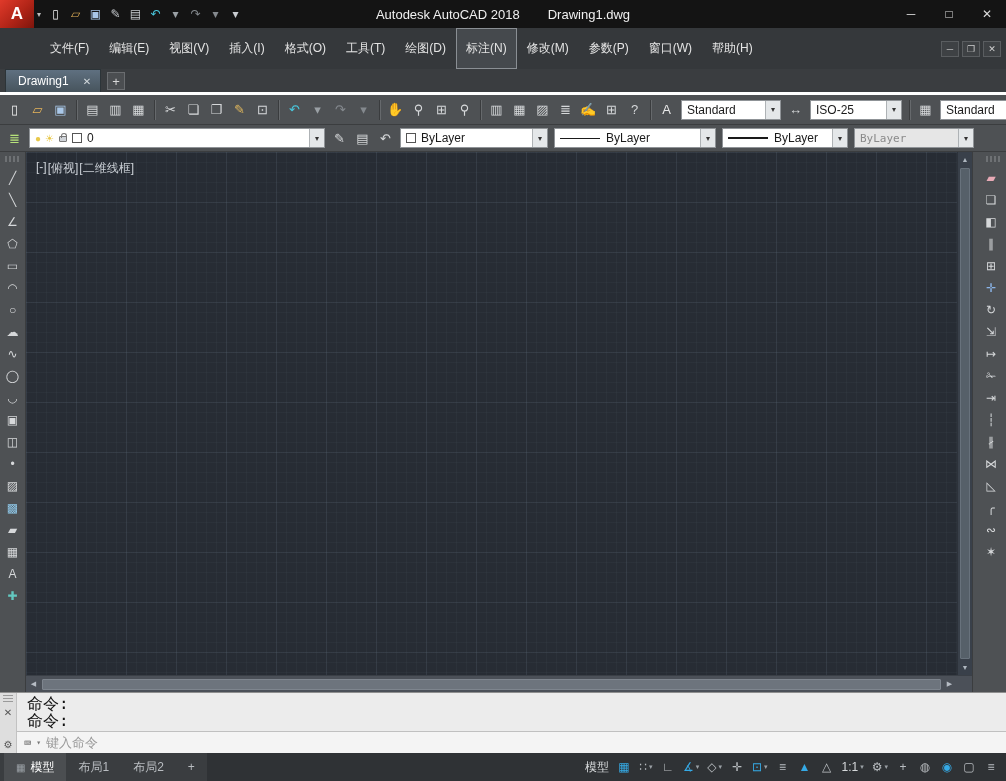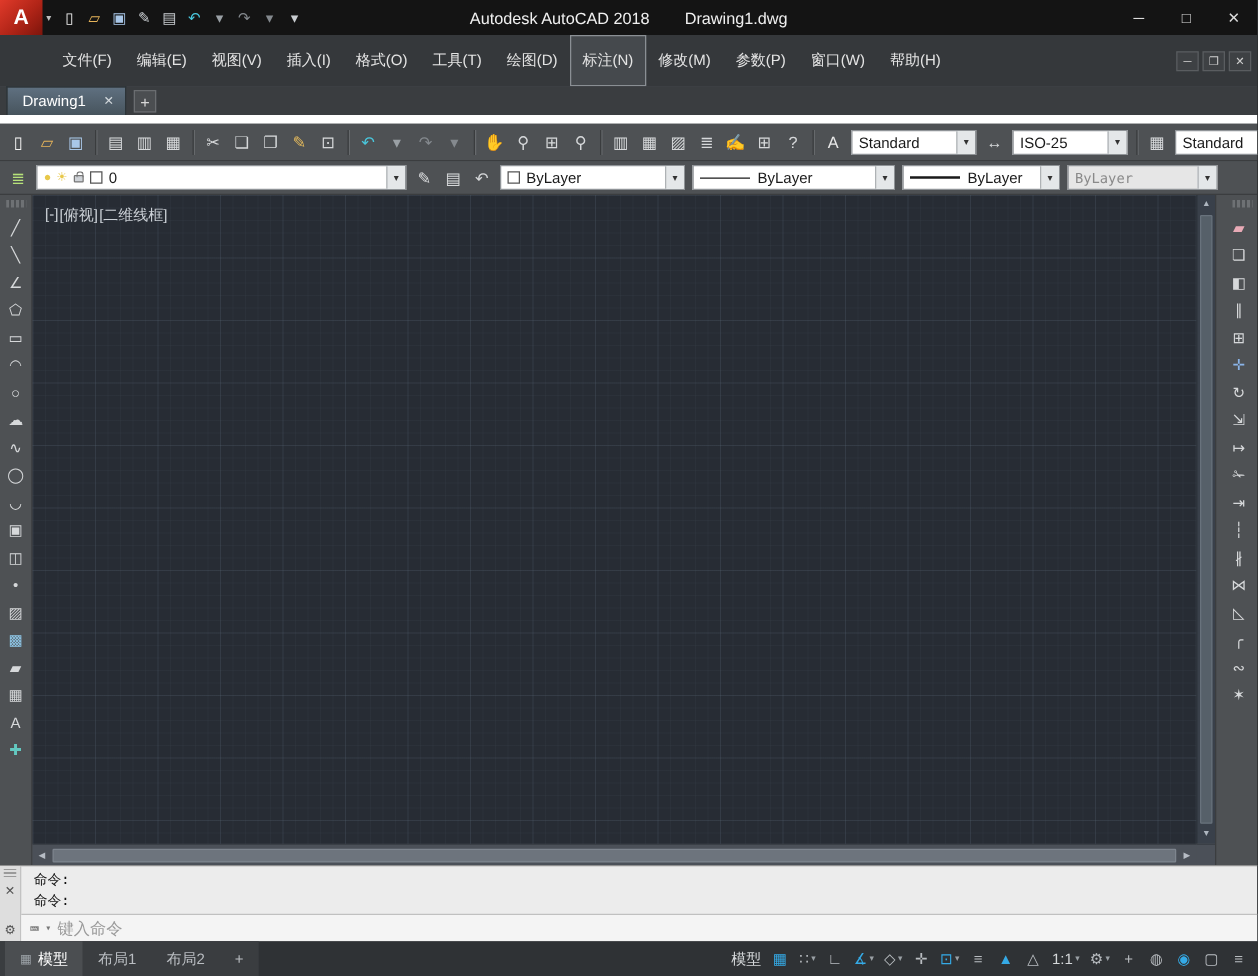--- a/index.html
+++ b/index.html
@@ -20,21 +20,21 @@
                 gap:28px; font-size:13px; color:#f0f0f0; pointer-events:none; }
   .win-controls { margin-left:auto; display:flex; }
   .win-btn { width:38px; height:28px; display:flex; align-items:center; justify-content:center; font-size:12px; color:#dcdcdc; }
   
   .menubar { flex:0 0 24px; background:#35383b; display:flex; align-items:center; padding-left:40px; font-size:12px; color:#e4e4e4; }
   .menu-item { padding:11px 9px; border:1px solid transparent; white-space:nowrap; }
   .menu-item.on { background:#45494d; border-color:#8a8f94; }
   .menubar-right { margin-left:auto; display:flex; gap:3px; padding-right:5px; }
   .mwin-btn { width:18px; height:16px; display:flex; align-items:center; justify-content:center; font-size:9px; color:#cfcfcf; border:1px solid #5a5d60; background:#3e4144; }
   
-  .filetabs { flex:0 0 24px; background:#3a3d40; display:flex; align-items:flex-end; padding-left:5px; border-bottom:7px solid #ffffff; }
+  .filetabs { flex:0 0 24px; background:#3a3d40; display:flex; align-items:flex-end; padding-left:5px; border-bottom:3px solid #ffffff; }
   .ftab { height:23px; background:linear-gradient(#5f7080,#47545d); color:#fff; font-size:12px; display:flex; align-items:center;
           padding:0 9px 0 12px; gap:14px; border:1px solid #2c3438; border-bottom:none; }
   .ftab .close { color:#d3d9dd; font-size:10px; }
   .newtab { width:18px; height:18px; margin:0 0 2px 6px; background:#4b4e51; border:1px solid #6a6d70; color:#d8d8d8;
             font-size:13px; display:flex; align-items:center; justify-content:center; }
   
   .tb-row { display:flex; align-items:center; background:#4e5154; border-bottom:1px solid #3b3d3f; padding:0 3px; overflow:hidden; }
   .tb1 { flex:0 0 30px; }
   .tb2 { flex:0 0 27px; }
   .tb-row .tbtn { flex:none; width:23px; height:24px; font-size:13px; }
@@ -80,21 +80,21 @@
   .hs-btn { flex:0 0 15px; height:16px; display:flex; align-items:center; justify-content:center; font-size:7px; color:#b6bcc4; }
   .hs-thumb { flex:1 1 auto; height:11px; margin:0 1px; background:#6d747d; border:1px solid #7e858e; border-radius:1px; }
   .corner { flex:0 0 15px; background:#4b5058; border-top:1px solid #3a3f46; }
   
   .command { flex:0 0 58px; background:#ececec; border-top:1px solid #8f8f8f; display:flex; }
   .cmd-side { flex:0 0 17px; background:#dedede; border-right:1px solid #c2c2c2; display:flex; flex-direction:column;
               align-items:center; padding:2px 0 3px; font-size:10px; color:#555; }
   .cmd-side .grip { width:10px; height:9px; background:repeating-linear-gradient(#9a9a9a 0 1px, transparent 1px 3px); margin-bottom:3px; }
   .cmd-side .gear { margin-top:auto; }
   .cmd-main { flex:1 1 auto; display:flex; flex-direction:column; font-family:"DejaVu Sans Mono", monospace; min-width:0; }
-  .cmd-history { flex:1 1 auto; padding:2px 10px; font-size:11px; color:#111; line-height:17px; }
+  .cmd-history { flex:1 1 auto; padding:2px 10px; font-size:16px; color:#111; line-height:17px; }
   .cmd-input { flex:0 0 22px; border-top:1px solid #c0c0c0; background:#f4f4f4; display:flex; align-items:center; padding:0 7px; gap:5px; font-size:13px; }
   .cmd-prompt-icon { color:#4a4a4a; font-size:12px; }
   .caret-sm { font-size:8px; color:#777; }
   .cmd-placeholder { color:#9b9b9b; }
   
   .statusbar { flex:0 0 28px; background:#2f3235; display:flex; align-items:stretch; }
   .ltabs { display:flex; align-items:stretch; background:#3a3d40; padding-left:4px; }
   .ltab { display:flex; align-items:center; gap:5px; padding:0 12px; font-size:12px; color:#b9bdc1; }
   .ltab .g { font-size:10px; color:#9aa0a5; }
   .ltab.on { background:#4b4e51; color:#fff; }

